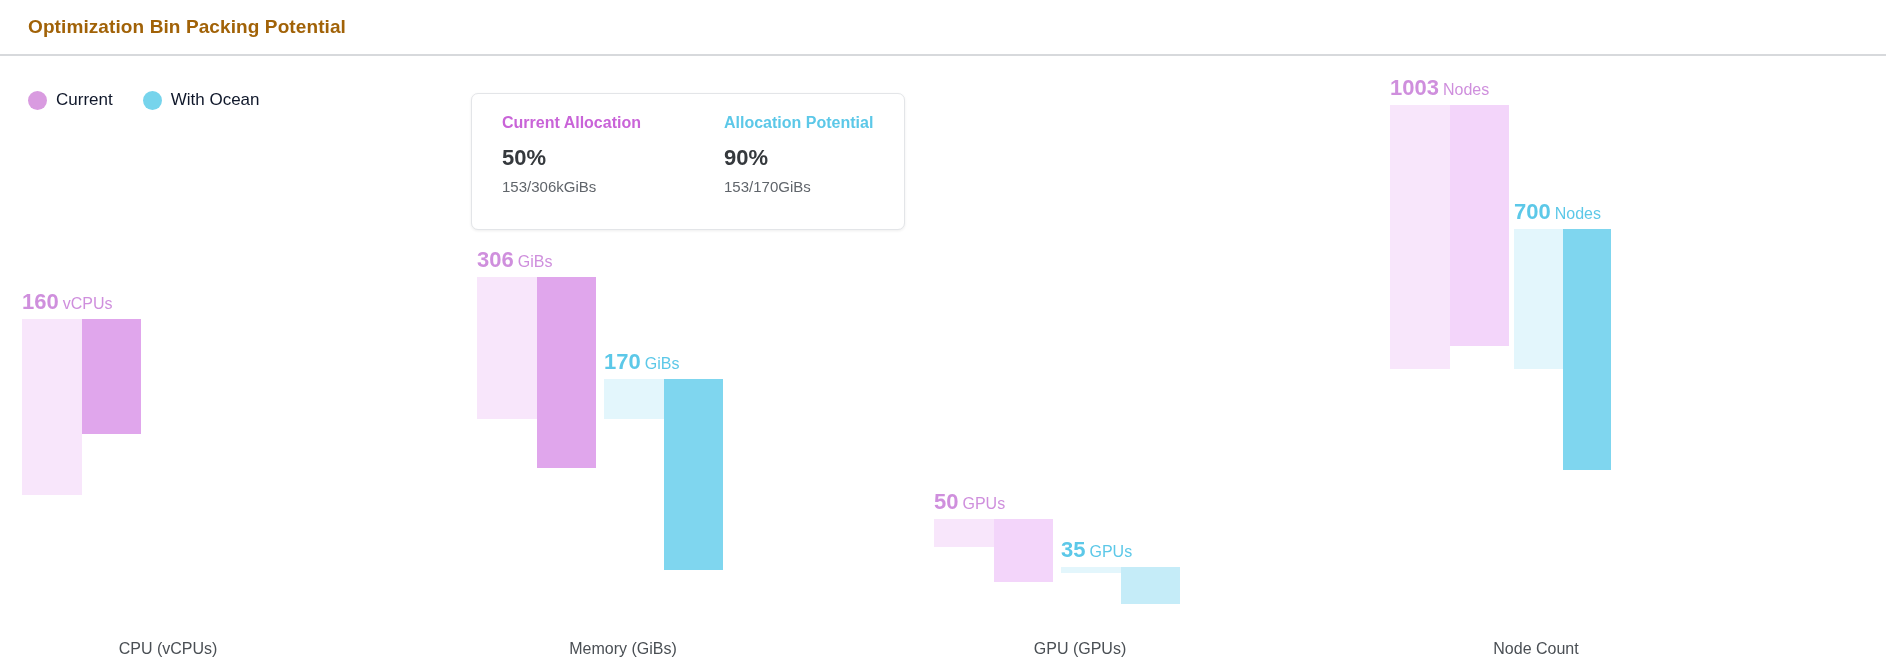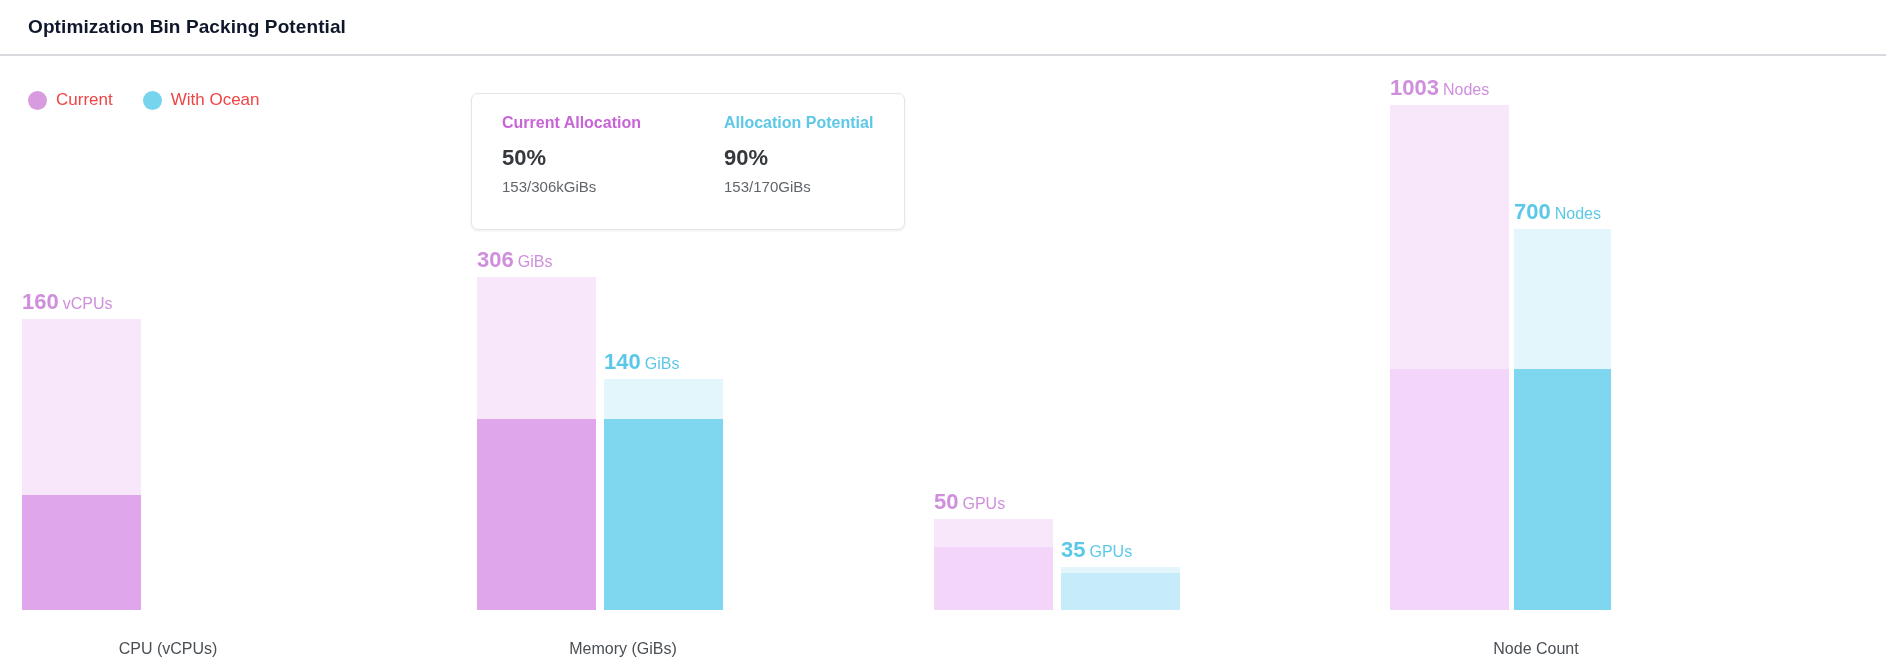--- a/index.html
+++ b/index.html
@@ -21,21 +21,21 @@
     height: 56px;
     box-sizing: border-box;
     padding: 0 0 0 28px;
     display: flex;
     align-items: center;
     border-bottom: 2px solid #d7d9dc;
   }
   .panel-title {
     font-size: 19px;
     font-weight: bold;
-    color: #0f172a;
+    color: #a16207;
     letter-spacing: 0.1px;
   }
 
   
   .legend {
     position: absolute;
     left: 28px;
     top: 90px;
     display: flex;
     align-items: center;
@@ -47,21 +47,21 @@
     gap: 9px;
   }
   .legend-dot {
     width: 19px;
     height: 19px;
     border-radius: 50%;
     display: inline-block;
   }
   .legend-label {
     font-size: 17px;
-    color: #ef4444;
+    color: #0f172a;
   }
 
   
   .summary-card {
     position: absolute;
     left: 471px;
     top: 93px;
     width: 434px;
     height: 137px;
     box-sizing: border-box;
@@ -125,21 +125,21 @@
     position: absolute;
     bottom: 56px;
     left: 0;
     width: 100%;
     height: 554px;
   }
   .bar {
     position: absolute;
     bottom: 0;
     display: flex;
-    flex-direction: column;
+    flex-direction: row;
     justify-content: flex-end;
   }
   .bar-seg-top { width: 100%; }
   .bar-seg-bottom { width: 100%; }
   .bar-value {
     position: absolute;
     bottom: 100%;
     left: 0;
     white-space: nowrap;
     padding-bottom: 6px;
@@ -201,38 +201,39 @@
     <div class="group" style="left: 455px; width: 290px;">
       <div class="bars">
         <div class="bar current" style="left: 22px; width: 119px; height: 333px;">
           <div class="bar-seg-top" style="height: 142px; background: rgb(248, 230, 251);"></div>
           <div class="bar-seg-bottom" style="height: 191px; background: rgb(224, 166, 236);"></div>
           <div class="bar-value"><span class="bar-num">306</span><span class="bar-unit">GiBs</span></div>
         </div>
         <div class="bar ocean" style="left: 149px; width: 119px; height: 231px;">
           <div class="bar-seg-top" style="height: 40px; background: rgb(227, 246, 252);"></div>
           <div class="bar-seg-bottom" style="height: 191px; background: rgb(127, 214, 239);"></div>
-          <div class="bar-value"><span class="bar-num">140</span><span class="bar-unit">GiBs</span></div>
+          <div class="bar-value"><span class="bar-num">170</span><span class="bar-unit">GiBs</span></div>
         </div>
       </div>
       <div class="group-label">Memory (GiBs)</div>
     </div>
     <div class="group" style="left: 912px; width: 290px;">
       <div class="bars">
         <div class="bar current" style="left: 22px; width: 119px; height: 91px;">
           <div class="bar-seg-top" style="height: 28px; background: rgb(248, 230, 251);"></div>
           <div class="bar-seg-bottom" style="height: 63px; background: rgb(243, 213, 250);"></div>
           <div class="bar-value"><span class="bar-num">50</span><span class="bar-unit">GPUs</span></div>
         </div>
         <div class="bar ocean" style="left: 149px; width: 119px; height: 43px; justify-content: center;">
           <div class="bar-seg-top" style="height: 6px; background: rgb(227, 246, 252);"></div>
           <div class="bar-seg-bottom" style="height: 37px; background: rgb(197, 236, 248);"></div>
           <div class="bar-value"><span class="bar-num">35</span><span class="bar-unit">GPUs</span></div>
         </div>
       </div>
+      <div class="group-label">GPU (GPUs)</div>
     </div>
     <div class="group" style="left: 1368px; width: 290px;">
       <div class="bars">
         <div class="bar current" style="left: 22px; width: 119px; height: 505px;">
           <div class="bar-seg-top" style="height: 264px; background: rgb(248, 230, 251);"></div>
           <div class="bar-seg-bottom" style="height: 241px; background: rgb(243, 213, 250);"></div>
           <div class="bar-value"><span class="bar-num">1003</span><span class="bar-unit">Nodes</span></div>
         </div>
         <div class="bar ocean" style="left: 146px; width: 97px; height: 381px;">
           <div class="bar-seg-top" style="height: 140px; background: rgb(227, 246, 252);"></div>

